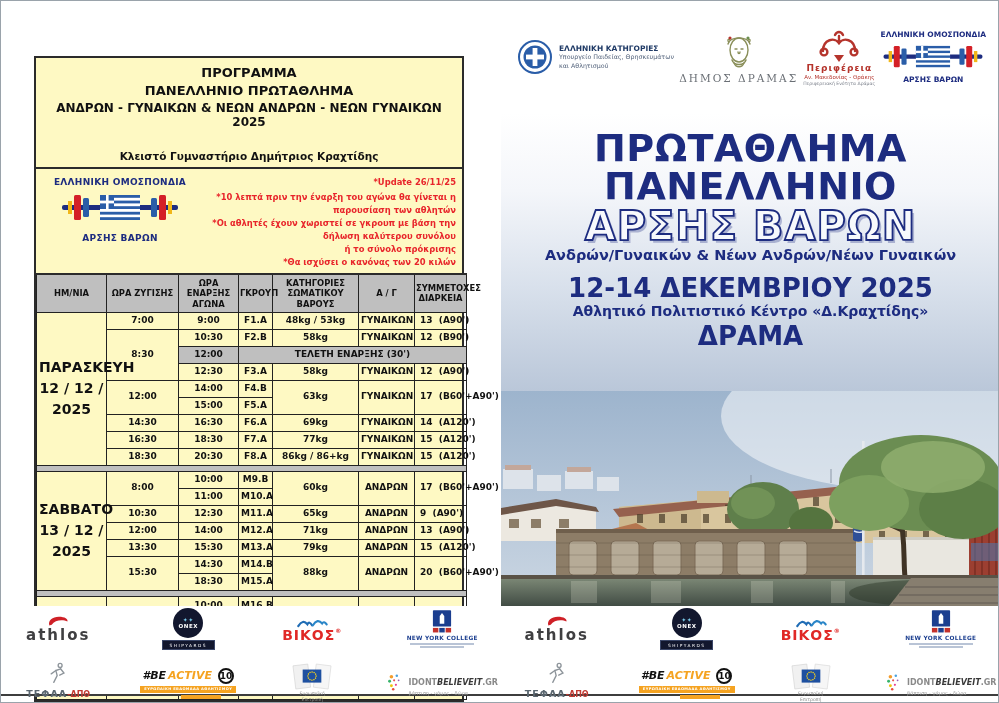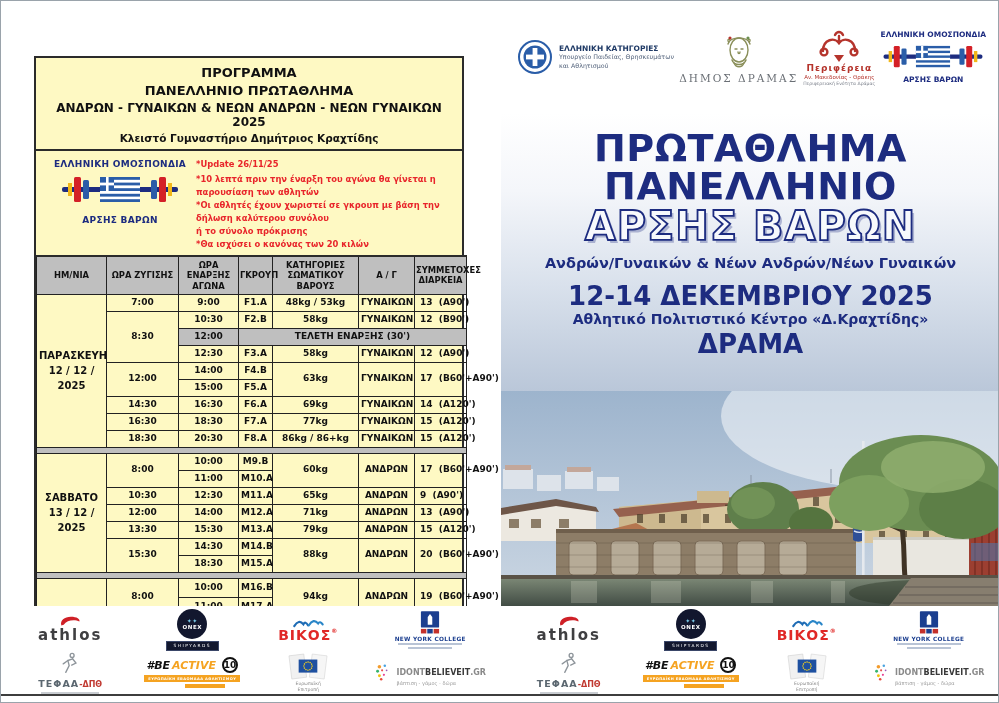--- a/index.html
+++ b/index.html
@@ -6,32 +6,32 @@
   *{box-sizing:border-box;}
   #page{position:relative;width:999px;height:703px;background:#fff;border:1px solid #9aa3ab;
         font-family:"DejaVu Sans",sans-serif;overflow:hidden;}
 
   
   #program{position:absolute;left:33px;top:55px;width:430px;border:2px solid #2b2b2b;background:#fef9c3;}
   .prog-head{border-bottom:2px solid #2b2b2b;text-align:center;padding:7px 4px 5px;}
   .ph1{font-size:13px;font-weight:bold;color:#111;}
   .ph2{font-size:13px;font-weight:bold;color:#111;margin-top:3px;}
   .ph3{font-size:12px;font-weight:bold;color:#111;margin-top:3px;}
-  .ph4{font-size:10.5px;font-weight:bold;color:#111;margin-top:3px;}
+  .ph4{font-size:10.5px;font-weight:bold;color:#111;margin-top:21px;}
   .notes-row{display:flex;padding:5px 6px 4px 8px;min-height:74px;}
   .fed-logo{width:152px;text-align:center;padding-top:3px;}
   .fed-t{font-size:9px;font-weight:bold;color:#1d2c80;letter-spacing:.3px;}
-  .notes{flex:1;text-align:left;color:#e8252b;font-weight:bold;font-size:8.4px;line-height:1.55;padding-top:2px;}
+  .notes{flex:1;text-align:right;color:#e8252b;font-weight:bold;font-size:8.4px;line-height:1.55;padding-top:2px;}
   .notes div:first-child{margin-bottom:2px;}
   #sched{width:100%;border-collapse:collapse;table-layout:fixed;border-top:2px solid #2b2b2b;}
   #sched th{background:#bfbfbf;border:1px solid #222;font-size:8.4px;font-weight:bold;color:#111;
             padding:2px 1px;height:38px;line-height:1.25;}
   #sched td{border:1px solid #222;font-size:9px;font-weight:bold;color:#111;text-align:center;
             padding:0 2px;height:17px;line-height:1.1;}
-  #sched td.day{white-space:pre-line;font-size:10px;line-height:1.5;}
+  #sched td.day{white-space:pre-line;font-size:14px;line-height:1.5;}
   #sched td.gray{background:#bfbfbf;}
   #sched td.pt{text-align:left;padding-left:5px;white-space:pre;}
   #sched tr.sep td{background:#bfbfbf;height:6px;padding:0;}
 
   
   #right{position:absolute;left:500px;top:0;width:499px;height:605px;display:flex;flex-direction:column;}
   .org-row{height:112px;background:#fff;display:flex;align-items:center;justify-content:space-between;
            padding:0 14px 0 16px;}
   .org{display:flex;align-items:center;gap:6px;}
   .org-txt .l1{font-size:7.5px;font-weight:bold;color:#1f3a66;}
@@ -41,32 +41,32 @@
   .reg-t2{font-size:5.5px;color:#b5342c;margin-top:1px;}
   .reg-t3{font-size:4.6px;color:#7a7f8a;margin-top:1px;}
   .dim-t{font-family:"DejaVu Serif",serif;font-size:10.5px;color:#6a6f75;letter-spacing:2px;margin-top:2px;}
   .fed2-t{font-size:7.5px;font-weight:bold;color:#1d2c80;}
 
   .title-block{height:278px;text-align:center;padding-top:16px;
     background:linear-gradient(180deg,#ffffff 0%,#f4f6fa 28%,#d9e1ec 62%,#bac7d9 100%);}
   .t1{font-size:38px;font-weight:800;color:#1d2c80;line-height:1.0;letter-spacing:.5px;}
   .t3{font-size:40px;font-weight:800;color:#f7f9fc;line-height:1.05;letter-spacing:1px;
       -webkit-text-stroke:1.8px #1d2c80;text-shadow:2.5px 2.5px 0 rgba(29,44,128,.3);}
-  .sub{font-size:14.5px;font-weight:bold;color:#1d2c80;margin-top:8px;}
+  .sub{font-size:14.5px;font-weight:bold;color:#1d2c80;margin-top:0;}
   .dates{font-size:26px;font-weight:800;color:#1d2c80;margin-top:10px;}
   .venue{font-size:14px;font-weight:bold;color:#1d2c80;}
   .city{font-size:26px;font-weight:800;color:#1d2c80;margin-top:2px;}
   .photo{height:215px;}
   .photo svg{display:block;}
 
   
   #footer{position:absolute;left:0;top:605px;width:997px;height:90px;background:#fff;
           border-bottom:2px solid #3d3d3d;display:flex;}
   .sp-grid{width:50%;display:grid;grid-template-columns:124px 112px 112px 124px;
-           justify-content:center;align-items:center;column-gap:4px;row-gap:0;padding-top:2px;}
+           justify-content:center;align-items:center;column-gap:4px;row-gap:0;padding-top:2px;gap:12px;}
   .sp{display:flex;flex-direction:column;align-items:center;justify-content:center;height:42px;}
   .ath-t{font-size:15px;font-weight:bold;color:#3f3f41;letter-spacing:2px;line-height:1;margin-top:1px;}
   .onex-c{width:30px;height:30px;border-radius:50%;background:#12172e;color:#fff;display:flex;
           flex-direction:column;align-items:center;justify-content:center;font-size:5.5px;font-weight:bold;letter-spacing:.5px;}
   .onex-d{color:#7fd1f0;font-size:6px;line-height:1;}
   .onex-b{margin-top:2px;background:#12172e;color:#fff;font-size:4.3px;letter-spacing:1.5px;
           padding:1.5px 7px;border:1px solid #3a4668;}
   .vikos-t{color:#e02826;font-weight:800;font-size:14px;letter-spacing:1px;line-height:1;}
   .vikos-t .reg{font-size:6px;vertical-align:top;}
   .nyc-t{font-size:5.8px;font-weight:bold;color:#1b3e8f;margin-top:1px;letter-spacing:.3px;}
@@ -79,21 +79,21 @@
   .be-row{display:flex;align-items:center;gap:2px;}
   .be1{font-size:11px;font-weight:900;font-style:italic;color:#111;}
   .be2{font-size:11px;font-weight:900;font-style:italic;color:#f5a321;}
   .be-ten{margin-left:4px;width:16px;height:16px;border:2px solid #111;border-radius:50%;
           font-size:9px;font-weight:900;color:#111;display:flex;align-items:center;justify-content:center;}
   .be-bar{background:#f5a321;color:#fff;font-size:3.6px;font-weight:bold;padding:1.5px 4px;margin-top:2px;letter-spacing:.4px;}
   .be-bar2{width:40px;height:4px;background:#f5a321;margin:2px 0 0 26px;}
   .sp-idbi{flex-direction:row;gap:4px;}
   .idbi-txt{display:flex;flex-direction:column;align-items:flex-start;}
   .idbi-a{font-size:8px;font-weight:bold;color:#8a8a8a;}
-  .idbi-b{font-size:8px;font-weight:900;color:#3a3a3a;}
+  .idbi-b{font-size:8px;font-weight:900;color:#3a3a3a;font-style:italic;}
   .idbi-sub{font-size:5px;color:#9a9a9a;margin-top:1px;}
   .eu-t{font-size:4.6px;color:#8a8a8a;line-height:1.3;}
 </style>
 </head>
 <body>
 
 <div id="page">
 
   <div id="program">
     <div class="prog-head">

